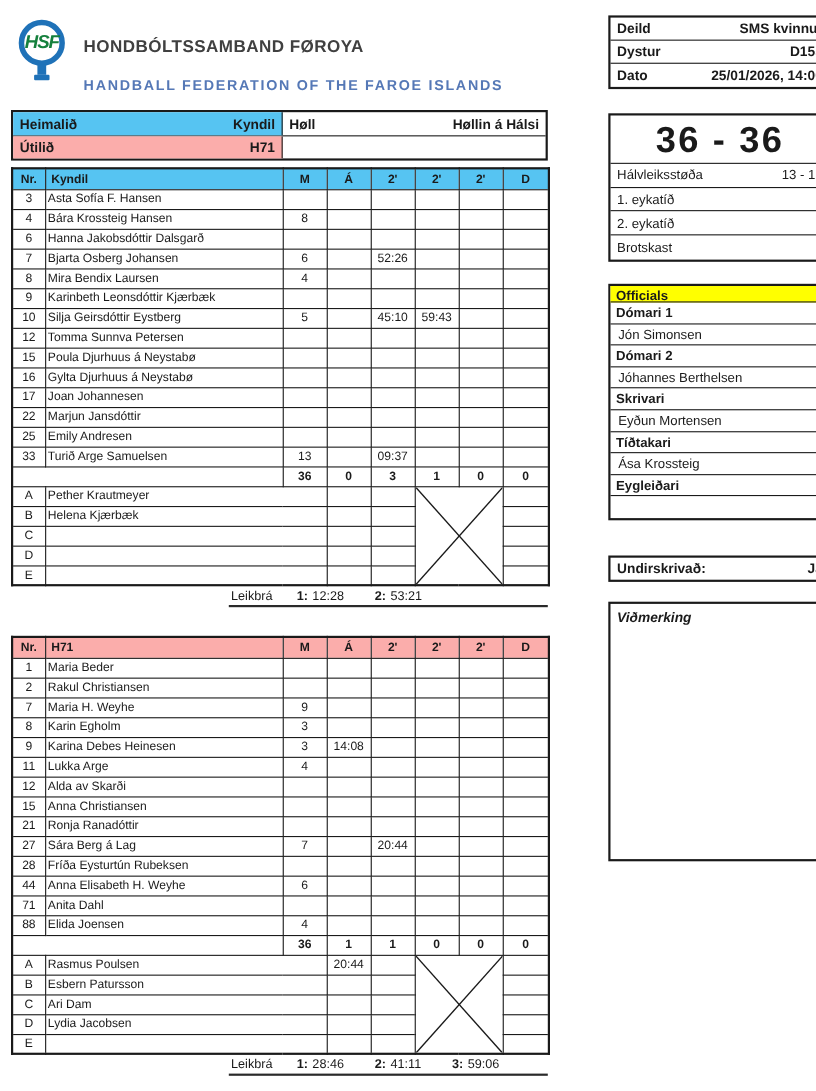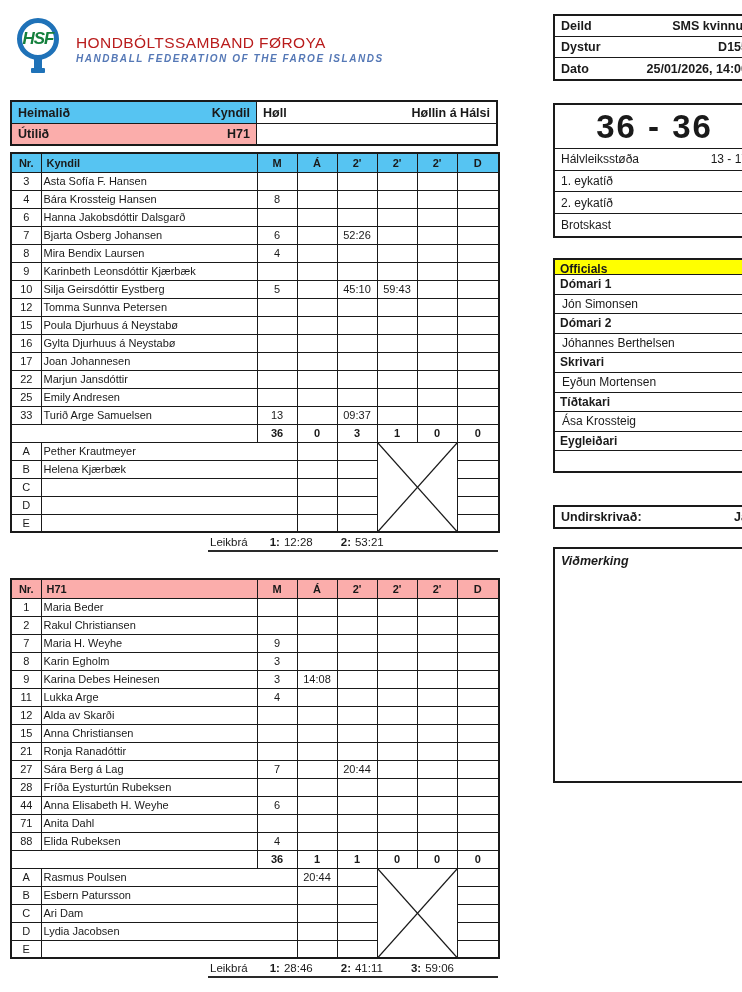--- a/index.html
+++ b/index.html
@@ -9,22 +9,22 @@
 
   
   #brand { left:12px; top:18px; display:flex; align-items:flex-start; }
   .logo-wrap { width:52px; text-align:center; }
   .logo-circle { width:42px; height:42px; border:5px solid #1F72B8; border-radius:50%;
      margin:0 auto; display:flex; align-items:center; justify-content:center; background:#fff; }
   .logo-text { color:#15803d; font-weight:bold; font-style:italic; font-size:17px; letter-spacing:-1px; }
   .logo-base { width:8px; height:9px; background:#1F72B8; margin:-1px auto 0; }
   .logo-foot { width:14px; height:5px; background:#1F72B8; margin:0 auto; border-radius:1px; }
   .brand-names { margin:16px 0 0 12px; }
-  .brand-fo { color:#b91c1c; font-weight:normal; font-size:15.5px; letter-spacing:.4px; }
-  .brand-en { color:#5578B6; font-size:10px; letter-spacing:1.55px; margin-top:1px; font-weight:bold;font-style:italic; }
+  .brand-fo { color:#404040; font-weight:bold; font-size:15.5px; letter-spacing:.4px; }
+  .brand-en { color:#5578B6; font-size:13px; letter-spacing:1.55px; margin-top:18px; font-weight:bold; }
 
   
   .rbox { position:absolute; left:553px; width:203px; border:2px solid #1a1a1a; background:#fff; }
   .kv-row { display:flex; justify-content:space-between; align-items:center;
      height:21px; padding:0 6px; border-bottom:1px solid #1a1a1a; font-size:12.5px; font-weight:600; }
   .kv-row:last-child { border-bottom:none; }
   #scorebox .final { height:44px; display:flex; align-items:center; justify-content:center;
      font-size:33px; font-weight:bold; letter-spacing:2px; border-bottom:1px solid #1a1a1a; }
   #scorebox .srow { display:flex; justify-content:space-between; align-items:center;
      height:21.7px; padding:0 6px; border-bottom:1px solid #1a1a1a; font-size:12px; }
@@ -537,21 +537,21 @@
           <td class="pname">Anita Dahl</td>
           <td class="val"></td>
           <td class="val"></td>
           <td class="val"></td>
           <td class="val"></td>
           <td class="val"></td>
           <td class="val"></td>
         </tr>
         <tr>
           <td class="nr">88</td>
-          <td class="pname">Elida Rubeksen</td>
+          <td class="pname">Elida Joensen</td>
           <td class="val">4</td>
           <td class="val"></td>
           <td class="val"></td>
           <td class="val"></td>
           <td class="val"></td>
           <td class="val"></td>
         </tr>
         <tr class="totals">
           <td colspan="2"></td>
           <td class="val">36</td>

